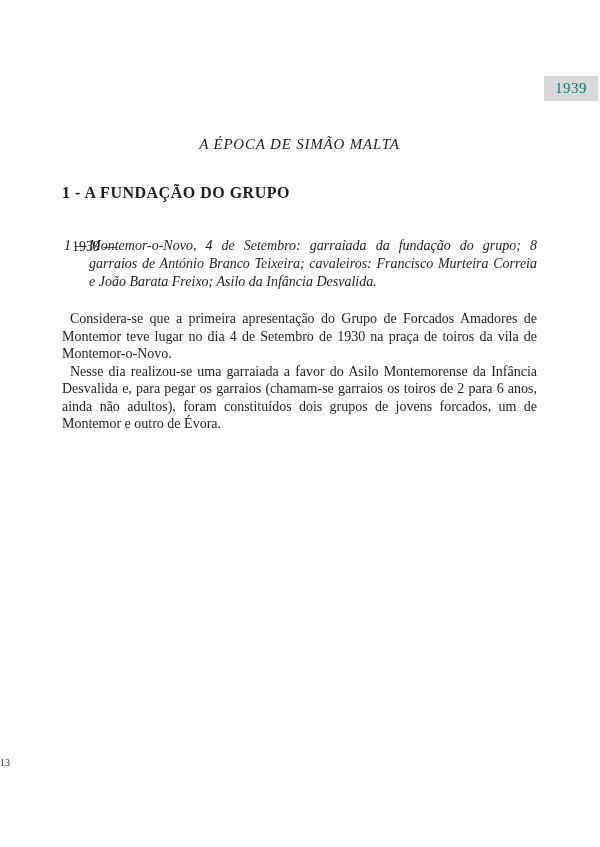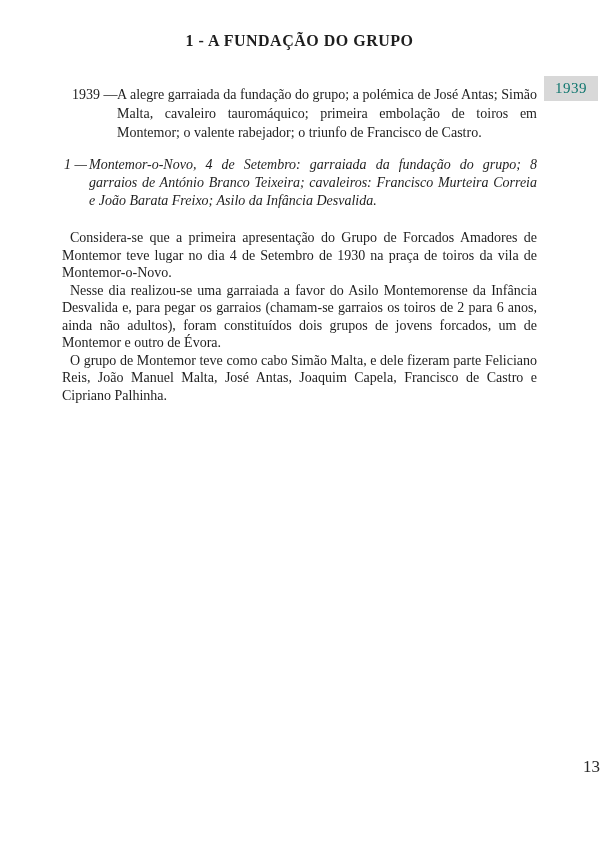--- a/index.html
+++ b/index.html
@@ -35,21 +35,21 @@
     margin: 136px 0 0 0;
     text-align: center;
     font-style: italic;
     font-weight: normal;
     font-size: 15px;
     line-height: 16px;
     letter-spacing: 0.8px;
   }
   .chapter-heading {
     margin: 32px 0 0 0;
-    text-align: center;
+    text-align: left;
     font-weight: bold;
     font-size: 16px;
     line-height: 17px;
     letter-spacing: 0.5px;
   }
   .summary {
     position: relative;
     margin: 36px 0 7px 10px;
     padding-left: 45px;
     font-size: 14px;
@@ -99,48 +99,47 @@
     font-size: 14px;
     line-height: 18px;
     text-align: justify;
     text-indent: 8px;
   }
   .page-number {
     position: absolute;
     top: 757px;
     left: 0;
     right: 0;
-    text-align: right;
-    font-size: 17px;
+    text-align: left;
+    font-size: 10px;
     color: #2a2a2a;
   }
 </style>
 </head>
 <body>
 
 <div class="page">
 
   <div class="year-badge">1939</div>
 
+  <div class="section-title">A ÉPOCA DE SIMÃO MALTA</div>
 
   <h1 class="chapter-heading">1 - A FUNDAÇÃO DO GRUPO</h1>
 
   <div class="summary">
     <span class="summary-label">1939 —</span>
-    <span class="summary-text">A alegre garraiada da fundação do grupo; a polémica de José Antas; Simão Malta, cavaleiro tauromáquico; primeira embolação de toiros em Montemor; o valente rabejador; o triunfo de Francisco de Castro.</span>
   </div>
 
 
   <div class="corrida-item">
     <span class="corrida-num">1 —</span>
     <span class="corrida-text">Montemor-o-Novo, 4 de Setembro: garraiada da fundação do grupo; 8 garraios de António Branco Teixeira; cavaleiros: Francisco Murteira Correia e João Barata Freixo; Asilo da Infância Desvalida.</span>
   </div>
 
   <div class="body-block">
     <p>Considera-se que a primeira apresentação do Grupo de Forcados Amadores de Montemor teve lugar no dia 4 de Setembro de 1930 na praça de toiros da vila de Montemor-o-Novo.</p>
     <p>Nesse dia realizou-se uma garraiada a favor do Asilo Montemorense da Infância Desvalida e, para pegar os garraios (chamam-se garraios os toiros de 2 para 6 anos, ainda não adultos), foram constituídos dois grupos de jovens forcados, um de Montemor e outro de Évora.</p>
-    <p>O grupo de Montemor teve como cabo Simão Malta, e dele fizeram parte Feliciano Reis, João Manuel Malta, José Antas, Joaquim Capela, Francisco de Castro e Cipriano Palhinha.</p>
   </div>
 
 
   <div class="page-number">13</div>
 
 </div>
 
 </body></html>

